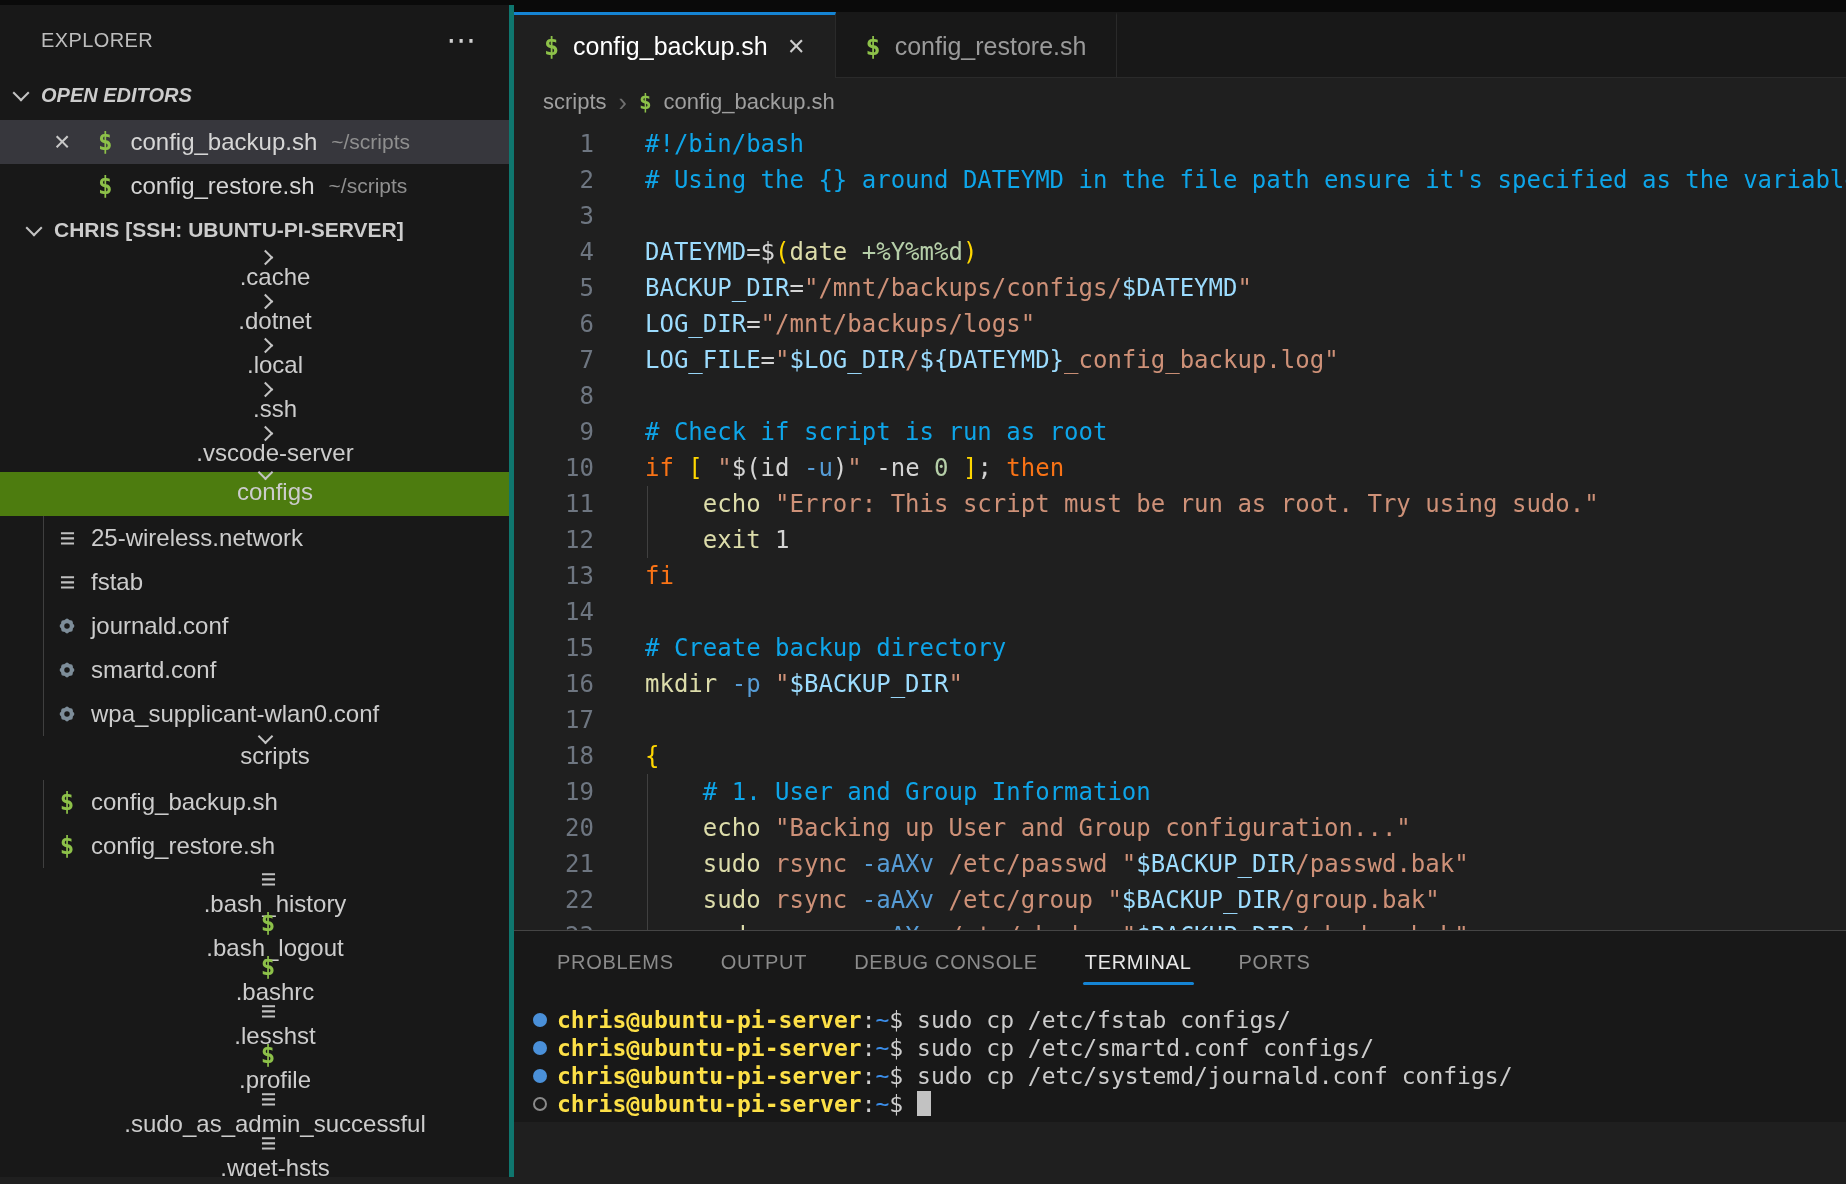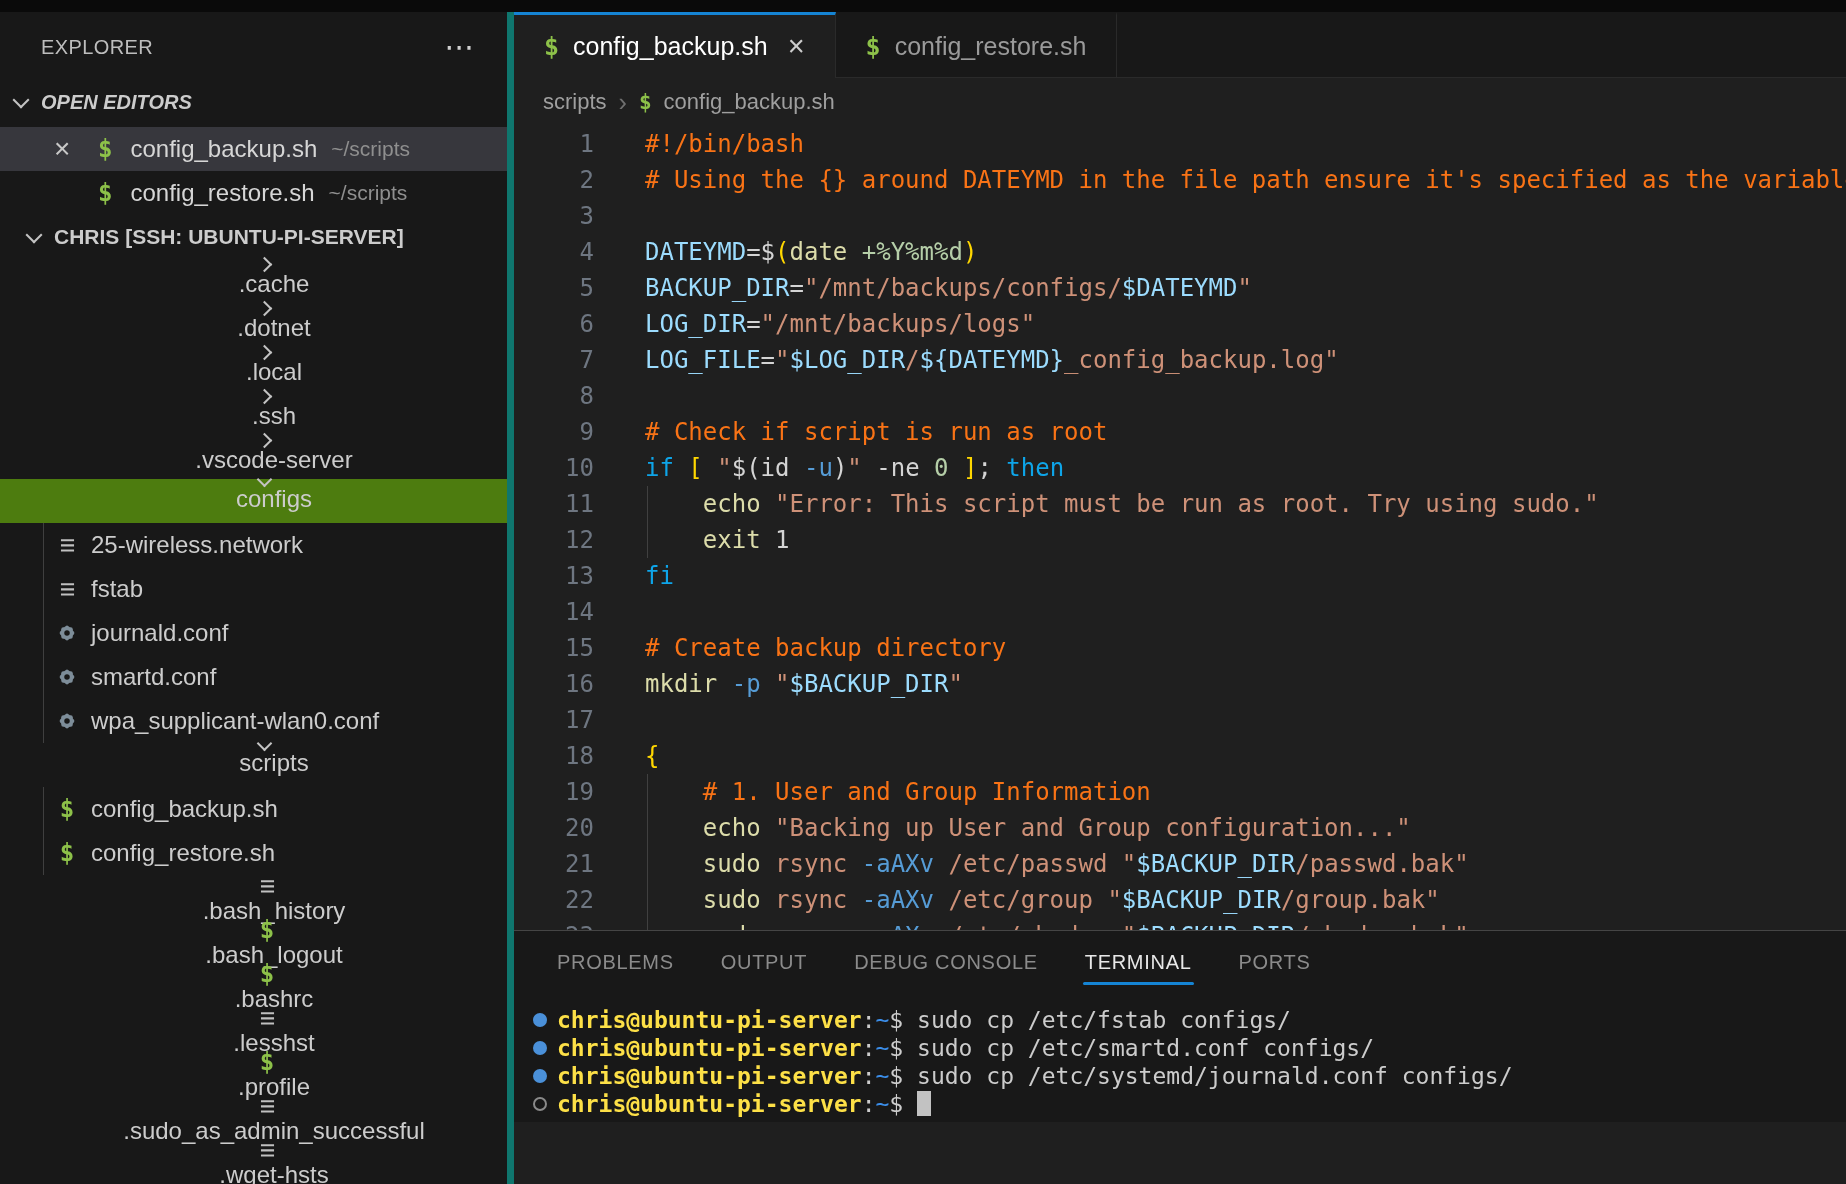--- a/index.html
+++ b/index.html
@@ -1,22 +1,22 @@
 <!DOCTYPE html>
 <html><head>
 <meta charset="utf-8">
 <style>
   html,body{margin:0;padding:0;background:#000;}
   #root{position:relative;width:1846px;height:1184px;background:#1f1f1f;overflow:hidden;
         font-family:"Liberation Sans",sans-serif;color:#cccccc;}
   .topstrip{position:absolute;top:0;left:0;right:0;height:12px;background:#0a0a0a;}
 
   
-  .sidebar{position:absolute;top:12px;left:0;width:514px;height:1172px;background:#181818;
-           border-right:7px solid #0f766e;box-sizing:border-box;overflow:hidden;}
+  .sidebar{position:absolute;top:5px;left:0;width:514px;height:1172px;background:#181818;
+           border-right:5px solid #0f766e;box-sizing:border-box;overflow:hidden;}
   .sb-title-row{height:70px;display:flex;align-items:center;justify-content:space-between;
                 padding:0 32px 0 41px;font-size:20px;letter-spacing:.4px;color:#bdbdbd;}
   .more{font-family:"DejaVu Sans",sans-serif;font-size:30px;color:#d0d0d0;line-height:1;}
   .sb-sec{height:40px;display:flex;align-items:center;gap:14px;padding-left:15px;
           font-weight:bold;font-size:20px;color:#cccccc;}
   .sb-sec.oe{margin-bottom:5px;font-style:italic;}
   .sb-sec.ws{height:44px;font-size:21px;padding-left:28px;}
   .chev{display:inline-block;width:10px;height:10px;flex:none;
         border-right:2.4px solid #c3c3c3;border-bottom:2.4px solid #c3c3c3;}
   .chev.down{transform:rotate(45deg);margin-top:-5px;}
@@ -52,21 +52,21 @@
   .breadcrumbs{height:48px;display:flex;align-items:center;gap:12px;padding-left:29px;
                font-size:22px;color:#9f9f9f;background:#1f1f1f;}
   .bsep{color:#6f6f6f;font-size:25px;}
   .breadcrumbs .dollar{font-size:21px;}
   .code{position:absolute;top:114px;left:0;right:0;height:804px;overflow:hidden;background:#1f1f1f;}
   .codeline{display:flex;height:36px;line-height:36px;font-family:"DejaVu Sans Mono",monospace;
             font-size:24px;white-space:pre;}
   .gutter{flex:none;width:80px;text-align:right;color:#6e7681;}
   .codetext{position:relative;padding-left:51px;}
   .iguide{position:absolute;left:53px;top:0;height:36px;width:1px;background:#404040;}
-  .tc{color:#f97316}.ts{color:#CE9178}.tv{color:#9CDCFE}.tk{color:#0ea5e9}
+  .tc{color:#0ea5e9}.ts{color:#CE9178}.tv{color:#9CDCFE}.tk{color:#f97316}
   .tf{color:#DCDCAA}.tl{color:#569CD6}.tn{color:#B5CEA8}.tp{color:#D4D4D4}.tb{color:#FFD700}
 
   
   .panel{position:absolute;left:0;right:0;top:918px;height:192px;background:#181818;
          border-top:1px solid #454545;box-sizing:border-box;}
   .paneltabs{height:62px;display:flex;align-items:center;gap:47px;padding-left:43px;
              font-size:20px;letter-spacing:.7px;color:#8b8b8b;}
   .ptab{position:relative;}
   .ptab.active{color:#e8e8e8;}
   .ptab.active::after{content:'';position:absolute;left:-2px;right:-2px;bottom:-11px;height:3px;

